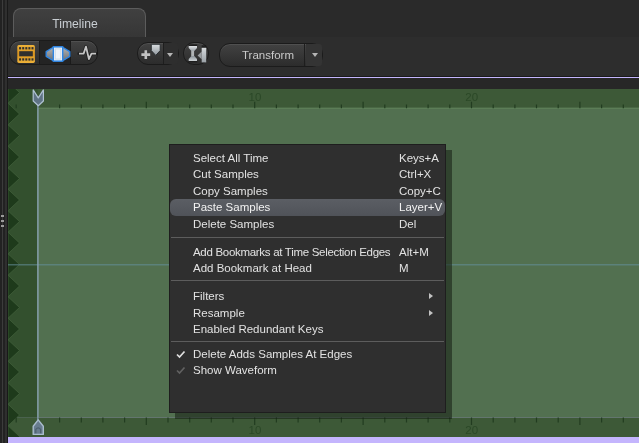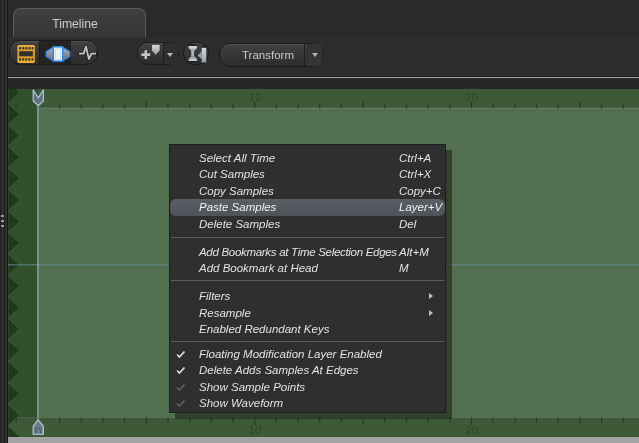--- a/index.html
+++ b/index.html
@@ -1,35 +1,35 @@
 <!DOCTYPE html>
 <html><head><meta charset="utf-8">
 <style>
 html,body{margin:0;padding:0;background:#2a2a2a;}
 *{box-sizing:border-box;}
-#root{position:relative;width:639px;height:443px;overflow:hidden;background:#a3a3a3;
+#root{position:relative;width:639px;height:443px;overflow:hidden;background:#c4b5fd;
   font-family:"Liberation Sans",sans-serif;}
 #root div{position:absolute;}
 .topbar{left:0;top:0;width:639px;height:37px;background:#2a2a2a;}
 .tab{left:13px;top:8px;width:133px;height:29px;background:linear-gradient(#404040,#363636);
   border:1px solid #5c5c5c;border-bottom:none;border-radius:8px 8px 0 0;
   color:#c9ced3;font-size:12.2px;line-height:30px;text-align:center;padding-right:9px;}
 .toolbar{left:0;top:37px;width:639px;height:40px;background:#2d2d2d;border-bottom:1px solid #1a1a1a;}
 .gapstrip{left:0;top:78px;width:639px;height:11px;background:#272727;}
 .btn{background:linear-gradient(#424242,#2c2c2c);border:1px solid #1b1b1b;border-radius:11px;
   box-shadow:inset 0 1px 0 rgba(255,255,255,0.08);}
 .leftstrip{left:0;top:0;width:8px;height:443px;background:#222;}
 .l2{left:5px;top:0;width:2px;height:443px;background:#2f2f2f;}
 .l3{left:7px;top:0;width:1px;height:443px;background:#191919;}
 .vline{left:1.5px;top:0;width:1.5px;height:443px;background:#3c3c3c;}
 .grip{left:1px;top:215px;width:3px;height:13px;
   background:repeating-linear-gradient(#9a9a9a 0 2px,transparent 2px 5px);}
 .menu{left:169px;top:144px;width:277px;height:269px;background:#2f2f2f;border:1px solid #1e1e1e;
   box-shadow:6px 6px 0 rgba(20,30,18,0.55);color:#e2e2e2;font-size:11.5px;padding-top:5px;}
-.mi{position:relative!important;height:16.45px;line-height:16.45px;padding-left:29px;white-space:nowrap;font-style:italic;}
+.mi{position:relative!important;height:16.45px;line-height:16.45px;padding-left:23px;white-space:nowrap;}
 .mi .sc{position:absolute;left:229px;top:0;}
 .mi.hl{background:linear-gradient(#5b5e64,#505359);color:#f2f2f2;border-radius:6px;}
 .sep{position:relative!important;height:11.5px;}
 .sep:after{content:"";position:absolute;left:1px;right:1px;top:3.5px;height:1px;background:#5d5d5d;}
 .sep.s1:after{top:5px;}
 .chk{position:absolute;left:6px;top:4px;}
 .sub{position:absolute;right:12px;top:5px;width:0;height:0;
   border-left:4.5px solid #c2c2c2;border-top:3.5px solid transparent;border-bottom:3.5px solid transparent;}
 </style></head>
 <body>
@@ -166,38 +166,32 @@
 </svg>
 
 <div class="btn" style="left:219px;top:43px;width:104px;height:24px;color:#c9c9c9;font-size:11.5px;line-height:23px;">
       <span style="position:absolute;left:0;width:96px;text-align:center;">Transform</span>
       <span style="position:absolute;right:17px;top:0;width:1px;height:22px;background:#1e1e1e"></span>
     </div>
 <div style="left:306px;top:44px;width:16px;height:22px;background:#343434;border-radius:0 3px 3px 0;"></div>
 <div style="left:311.5px;top:53px;width:0;height:0;border-top:4px solid #b5b5b5;border-left:3.5px solid transparent;border-right:3.5px solid transparent;"></div>
 
 <div class="menu">
-  <div class="mi" style="position:relative">Select All Time<span class="sc">Ctrl+A</span></div>
+  <div class="mi" style="position:relative">Select All Time<span class="sc">Keys+A</span></div>
   <div class="mi" style="position:relative">Cut Samples<span class="sc">Ctrl+X</span></div>
   <div class="mi" style="position:relative">Copy Samples<span class="sc">Copy+C</span></div>
   <div class="mi hl" style="position:relative">Paste Samples<span class="sc">Layer+V</span></div>
   <div class="mi" style="position:relative">Delete Samples<span class="sc">Del</span></div>
   <div class="sep s1"></div>
   <div class="mi" style="position:relative;letter-spacing:-0.3px">Add Bookmarks at Time Selection Edges<span class="sc" style="letter-spacing:0">Alt+M</span></div>
   <div class="mi" style="position:relative">Add Bookmark at Head<span class="sc">M</span></div>
   <div class="sep"></div>
   <div class="mi" style="position:relative">Filters<span class="sub"></span></div>
   <div class="mi" style="position:relative">Resample<span class="sub"></span></div>
   <div class="mi" style="position:relative">Enabled Redundant Keys</div>
   <div class="sep" style="height:8.5px"></div>
   <div class="mi" style="position:relative"><svg class="chk" width="10" height="9">
           <path d="M1,4.5 L3.5,7 L8.5,1.5" stroke="#e0e0e0" stroke-width="1.7" fill="none"></path>
-        </svg>Floating Modification Layer Enabled</div>
-  <div class="mi" style="position:relative"><svg class="chk" width="10" height="9">
-          <path d="M1,4.5 L3.5,7 L8.5,1.5" stroke="#e0e0e0" stroke-width="1.7" fill="none"></path>
         </svg>Delete Adds Samples At Edges</div>
-  <div class="mi" style="position:relative"><svg class="chk" width="10" height="9">
-          <path d="M1,4.5 L3.5,7 L8.5,1.5" stroke="#616161" stroke-width="1.7" fill="none"></path>
-        </svg>Show Sample Points</div>
   <div class="mi" style="position:relative"><svg class="chk" width="10" height="9">
           <path d="M1,4.5 L3.5,7 L8.5,1.5" stroke="#616161" stroke-width="1.7" fill="none"></path>
         </svg>Show Waveform</div>
 </div>
 </div>
 </body></html>

